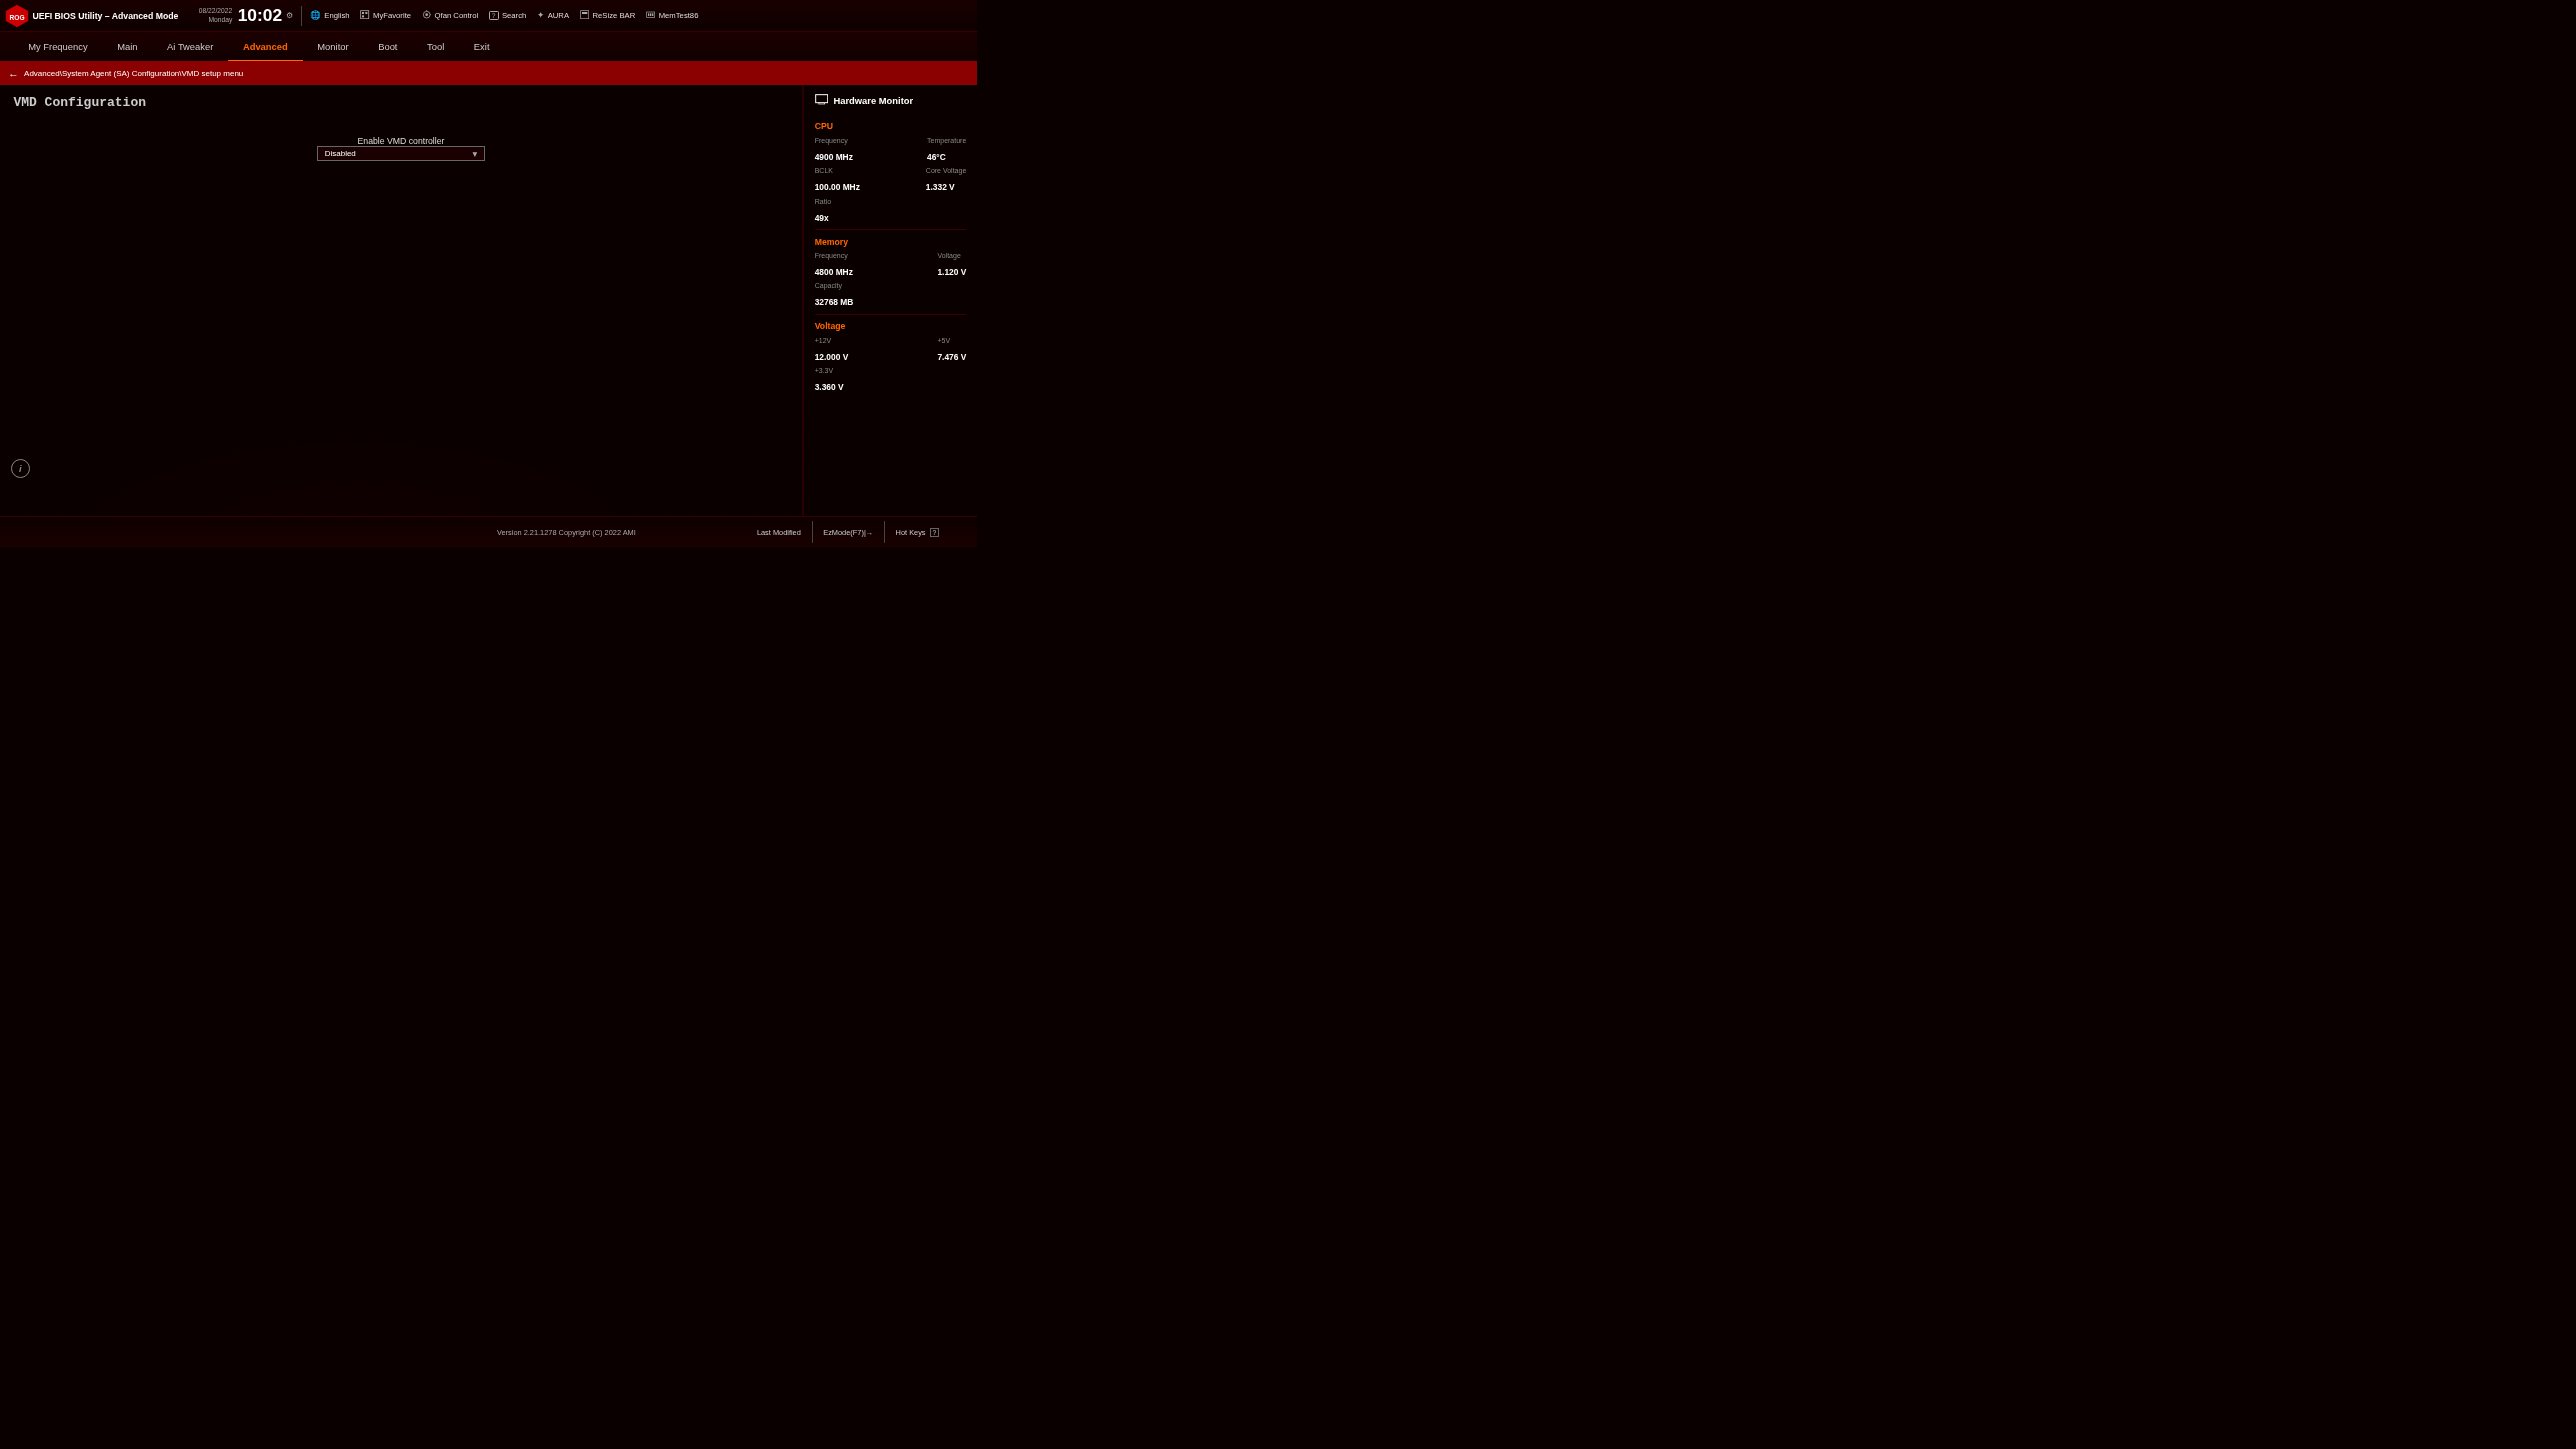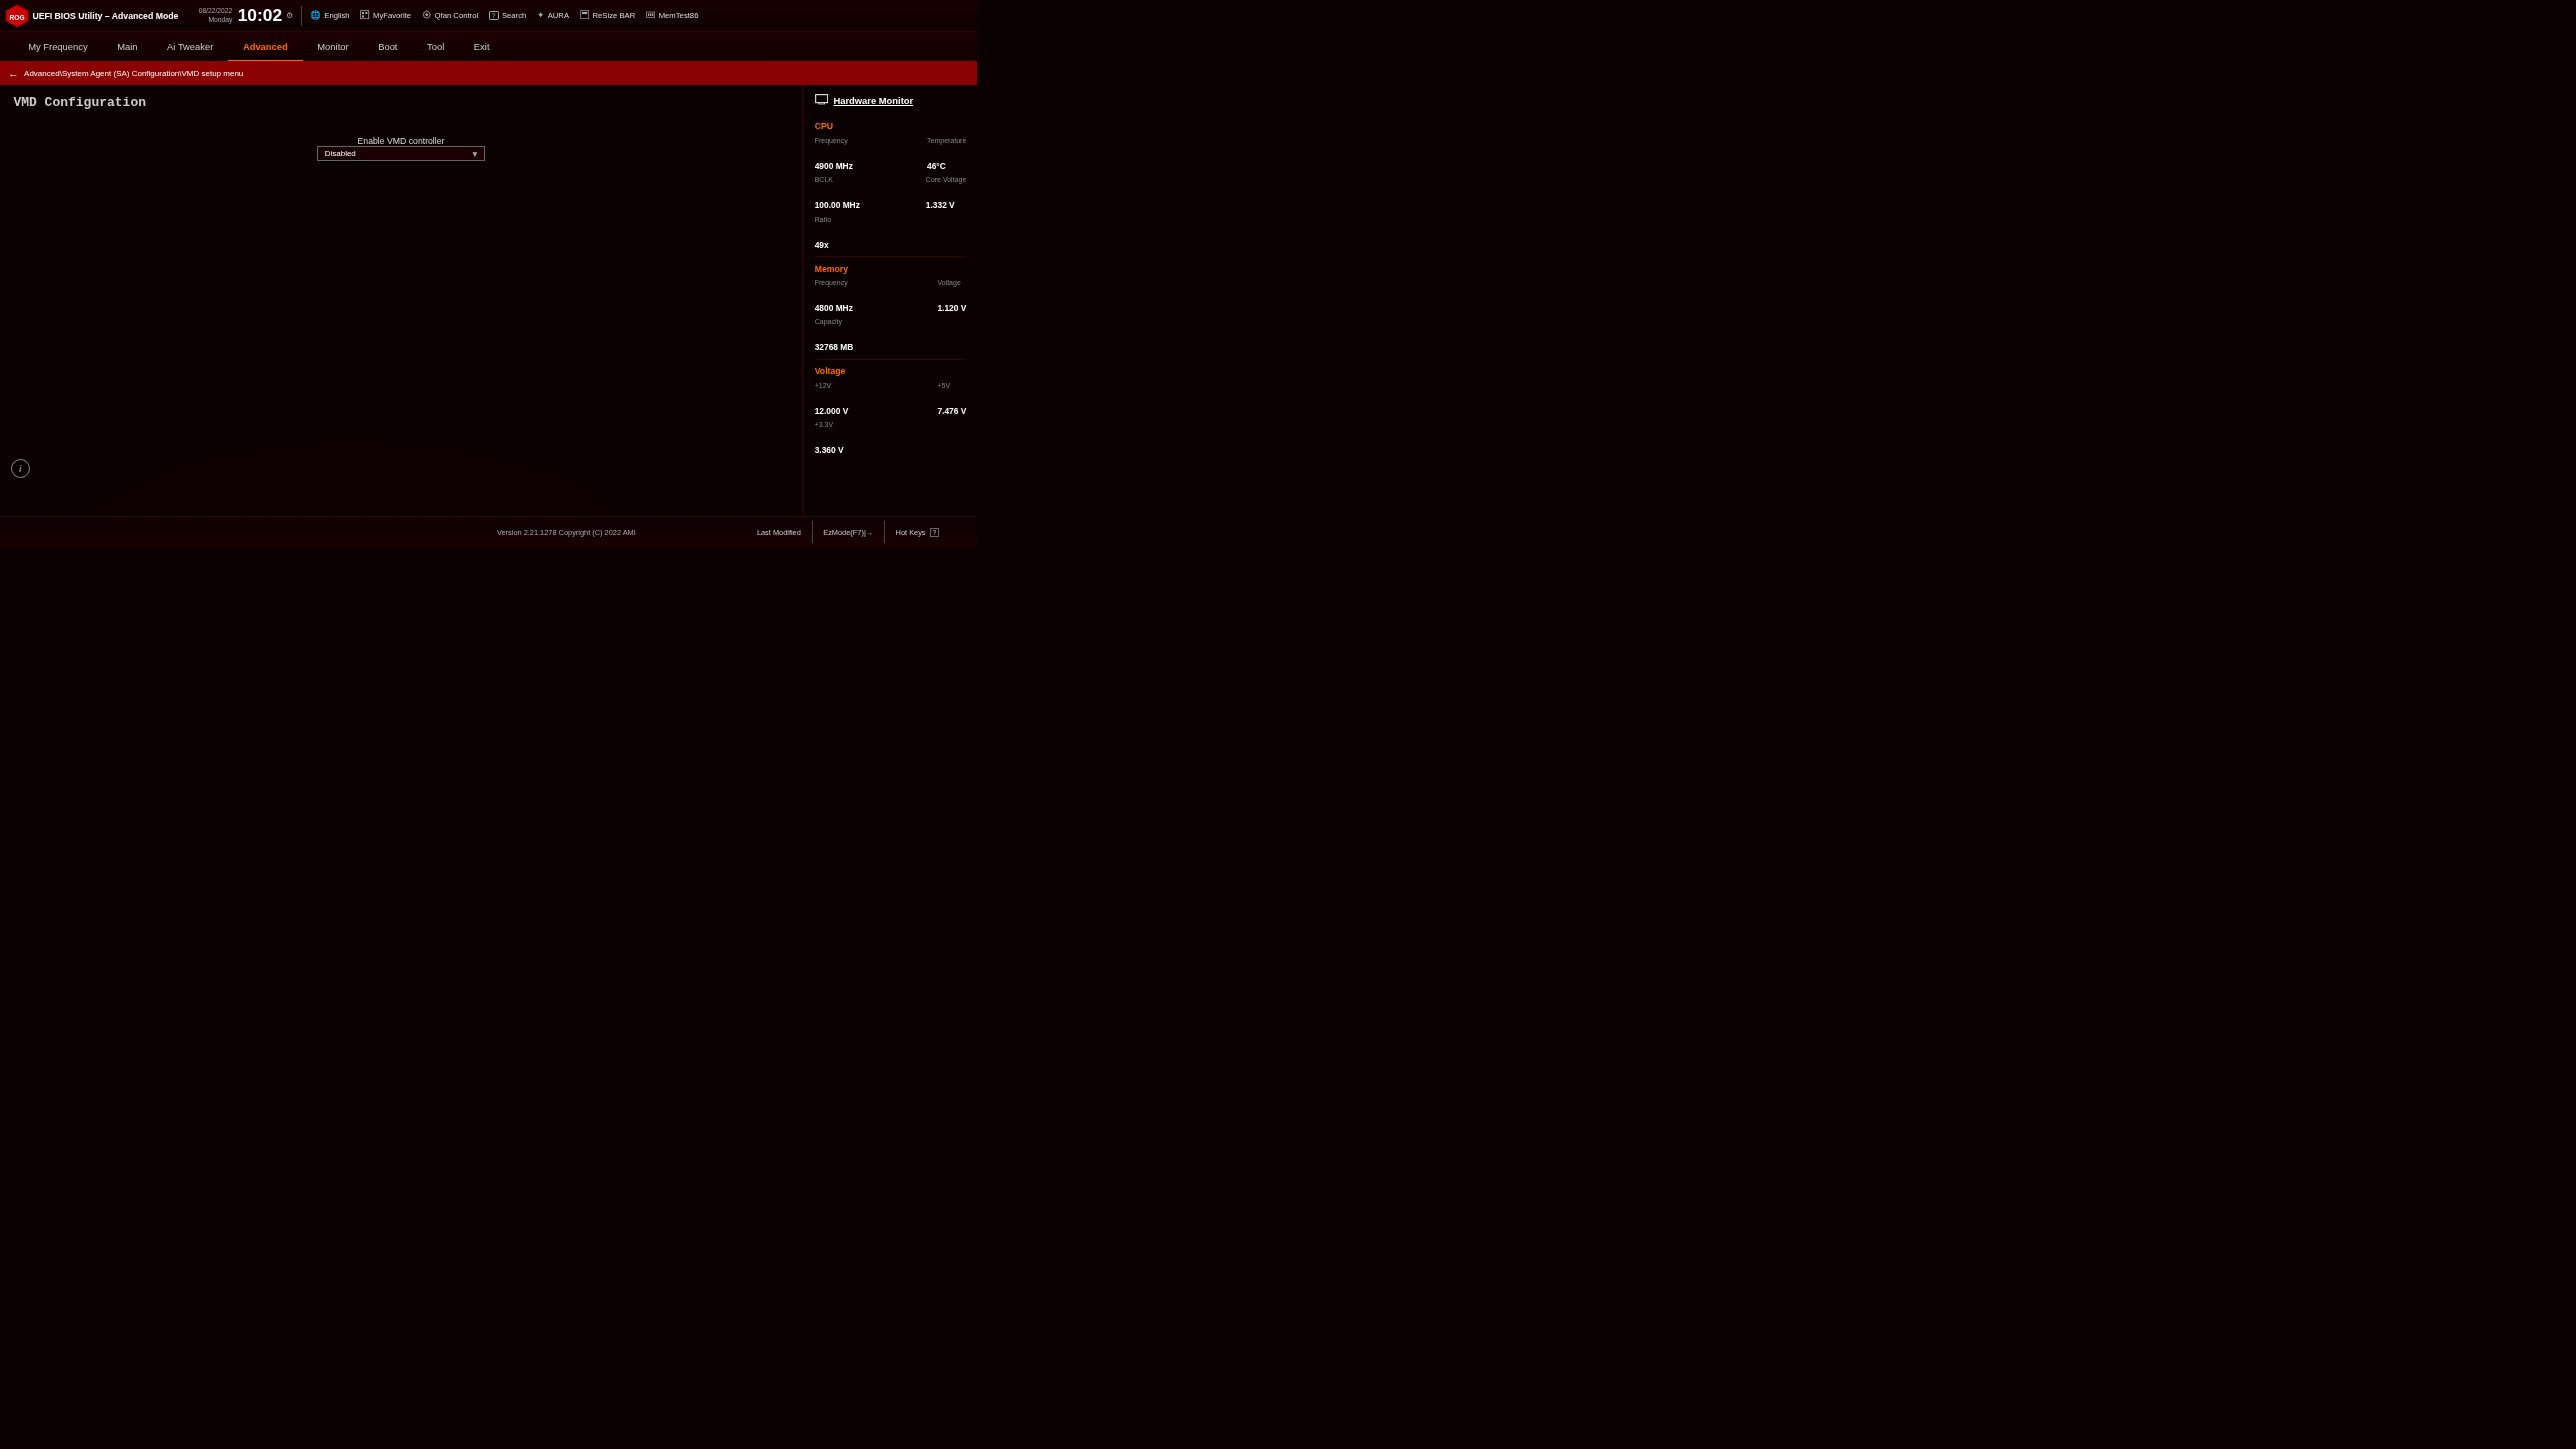--- a/index.html
+++ b/index.html
@@ -288,21 +288,20 @@
 
     .hw-monitor-title {
       display: flex;
       align-items: center;
       gap: 5.4px;
       font-size: 9.4px;
       font-weight: 700;
       color: #fff;
       margin-bottom: 9.4px;
       padding-bottom: 5.4px;
-      text-decoration: underline;
     }
 
     .monitor-icon {
       font-size: 10.7px;
       color: #fff;
     }
 
     .hw-section-title {
       font-size: 8.7px;
       font-weight: 700;
@@ -318,21 +317,21 @@
 
     .hw-row {
       display: flex;
       justify-content: space-between;
       margin-bottom: 5.4px;
     }
 
     .hw-item {
       display: flex;
       flex-direction: column;
-      gap: 17px;
+      gap: 8px;
     }
 
     .hw-item-label {
       font-size: 7px;
       color: #888;
     }
 
     .hw-item-value {
       font-size: 8.4px;
       color: #fff;

